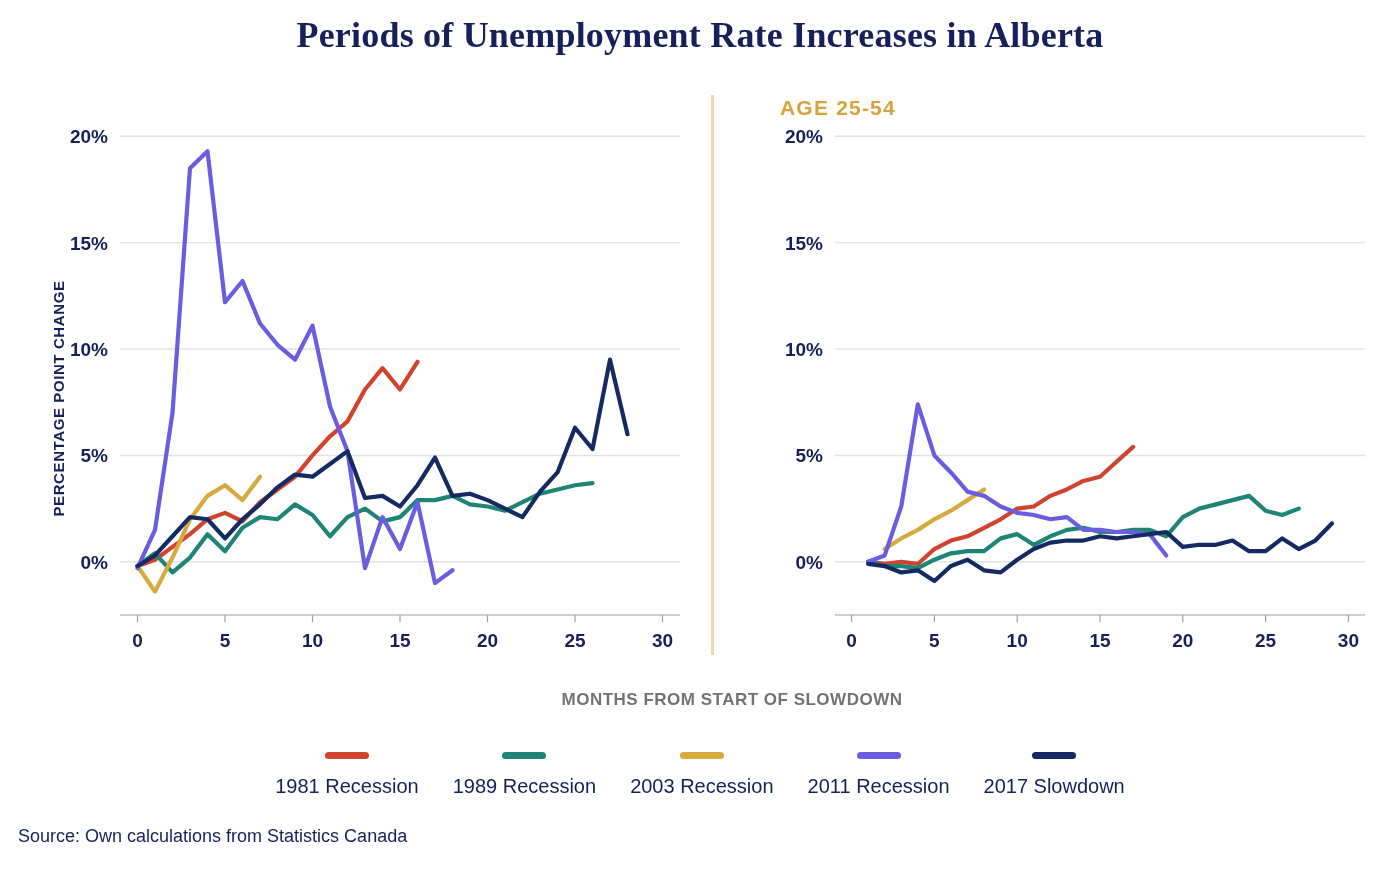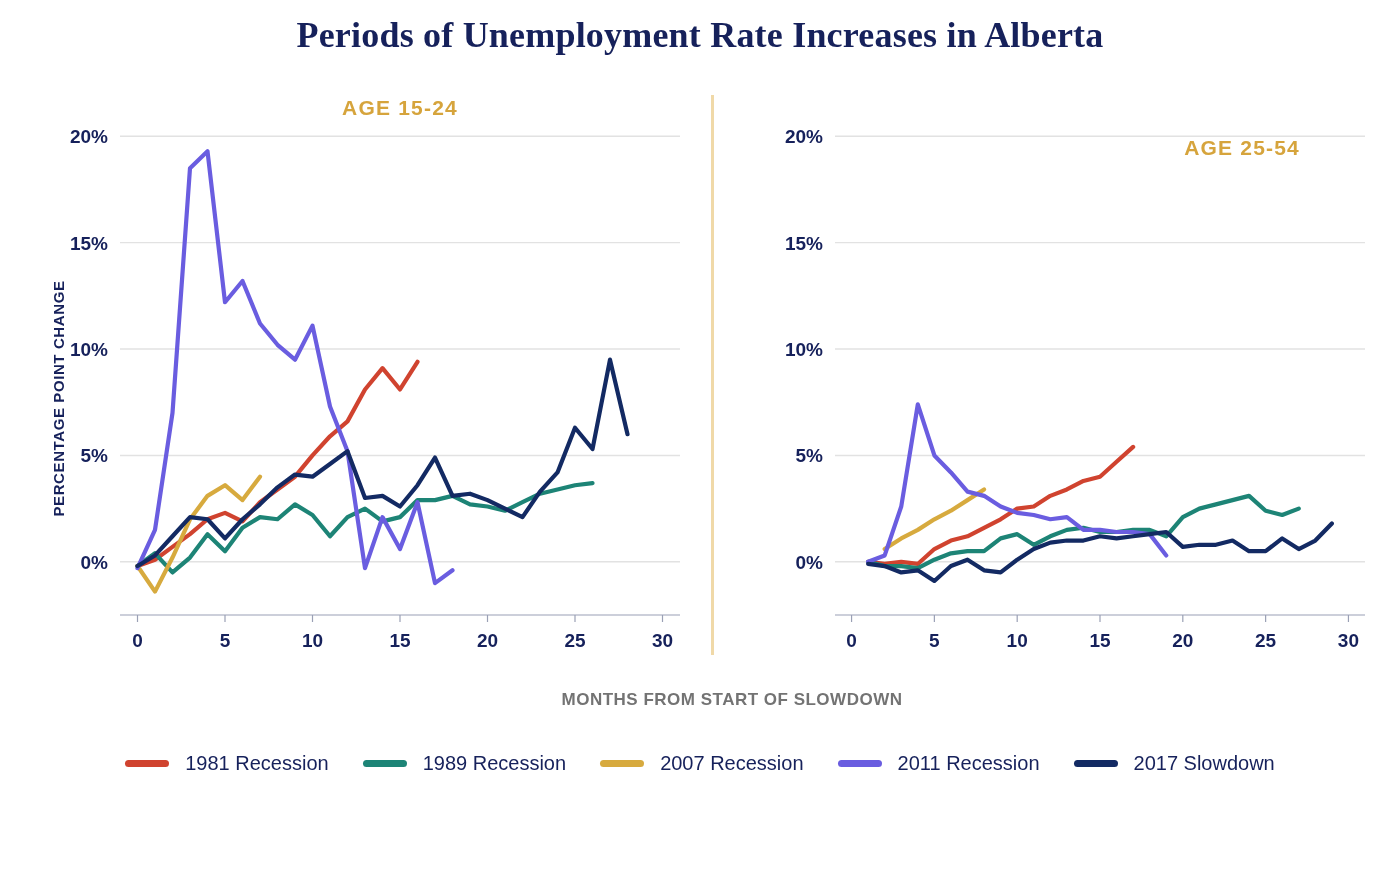--- a/index.html
+++ b/index.html
@@ -33,21 +33,21 @@
     letter-spacing: 0.2px;
   }
   .panel-title {
     position: absolute;
     font-size: 21px;
     font-weight: bold;
     color: #d6a43c;
     letter-spacing: 1.2px;
   }
   #panel-title-left { top: 96px; left: 140px; width: 520px; text-align: center; }
-  #panel-title-right { top: 96px; left: 780px; width: 520px; text-align: right; margin-top: 40px; }
+  #panel-title-right { top: 96px; left: 780px; width: 520px; text-align: left; }
 
   .divider {
     position: absolute;
     top: 95px;
     left: 711px;
     width: 3px;
     height: 560px;
     background: #f0d9a8;
   }
 
@@ -82,20 +82,21 @@
     width: 1400px;
     display: flex;
     justify-content: center;
     align-items: center;
     gap: 34px;
   }
   .legend-item {
     display: flex;
     align-items: center;
     gap: 16px;
+    flex-direction: column;
   }
   .legend-swatch {
     width: 44px;
     height: 7px;
     border-radius: 4px;
     display: block;
   }
   .legend-label {
     font-size: 20px;
     color: #16215b;
@@ -118,21 +119,20 @@
   .axisline { stroke: #9aa0b5; stroke-width: 1.2; }
   .series-path { fill: none; stroke-width: 4.2; stroke-linejoin: round; stroke-linecap: round; }
 </style>
 </head>
 <body>
 
 <div class="page">
 
   <div class="chart-title">Periods of Unemployment Rate Increases in Alberta</div>
 
-  <div class="panel-title" id="panel-title-left">AGE 15-24</div>
   <div class="panel-title" id="panel-title-right">AGE 25-54</div>
 
   <div class="divider"></div>
 
   <div class="ylabel">PERCENTAGE POINT CHANGE</div>
   <div class="xlabel">MONTHS FROM START OF SLOWDOWN</div>
 
   <svg id="plot-left" width="700" height="580" style="position:absolute; top:95px; left:0;">
       <line x1="120" x2="680" y1="466.80851063829783" y2="466.80851063829783" class="gridline"></line>
       <text x="108" y="473.80851063829783" text-anchor="end" class="tick-text">0%</text>
@@ -202,25 +202,26 @@
     <div class="legend-item">
       <span class="legend-swatch" id="sw0" style="background: rgb(208, 67, 47);"></span>
       <span class="legend-label">1981 Recession</span>
     </div>
     <div class="legend-item">
       <span class="legend-swatch" id="sw1" style="background: rgb(29, 132, 118);"></span>
       <span class="legend-label">1989 Recession</span>
     </div>
     <div class="legend-item">
       <span class="legend-swatch" id="sw2" style="background: rgb(215, 170, 62);"></span>
-      <span class="legend-label">2007 Recession</span>
+      <span class="legend-label">2003 Recession</span>
     </div>
     <div class="legend-item">
       <span class="legend-swatch" id="sw3" style="background: rgb(106, 93, 224);"></span>
       <span class="legend-label">2011 Recession</span>
     </div>
     <div class="legend-item">
       <span class="legend-swatch" id="sw4" style="background: rgb(19, 42, 99);"></span>
       <span class="legend-label">2017 Slowdown</span>
     </div>
   </div>
 
+  <div class="source">Source: Own calculations from Statistics Canada</div>
 </div>
 
 </body></html>

